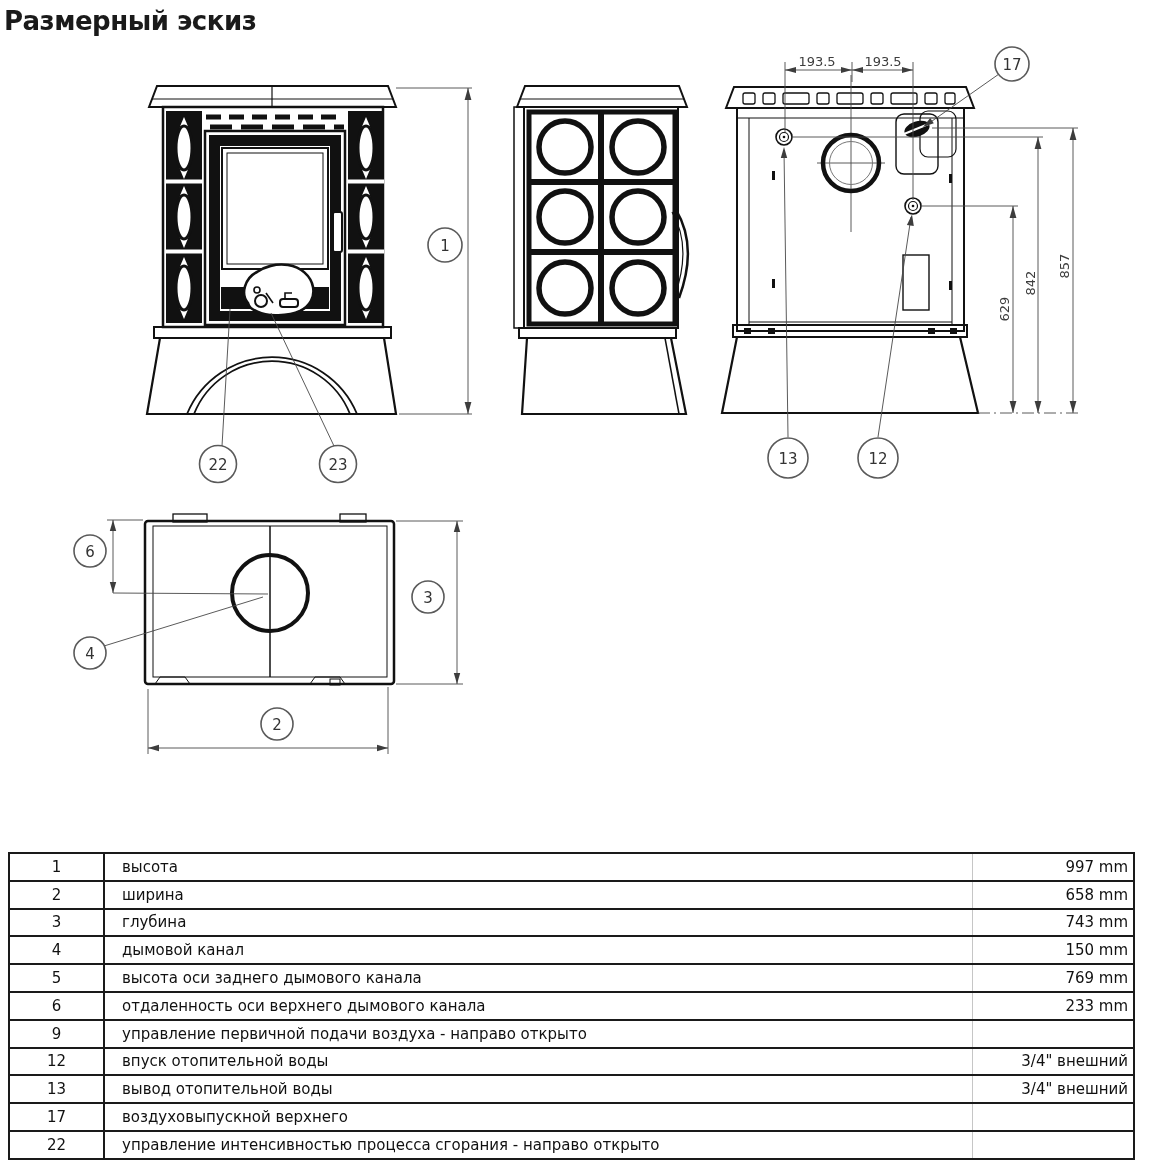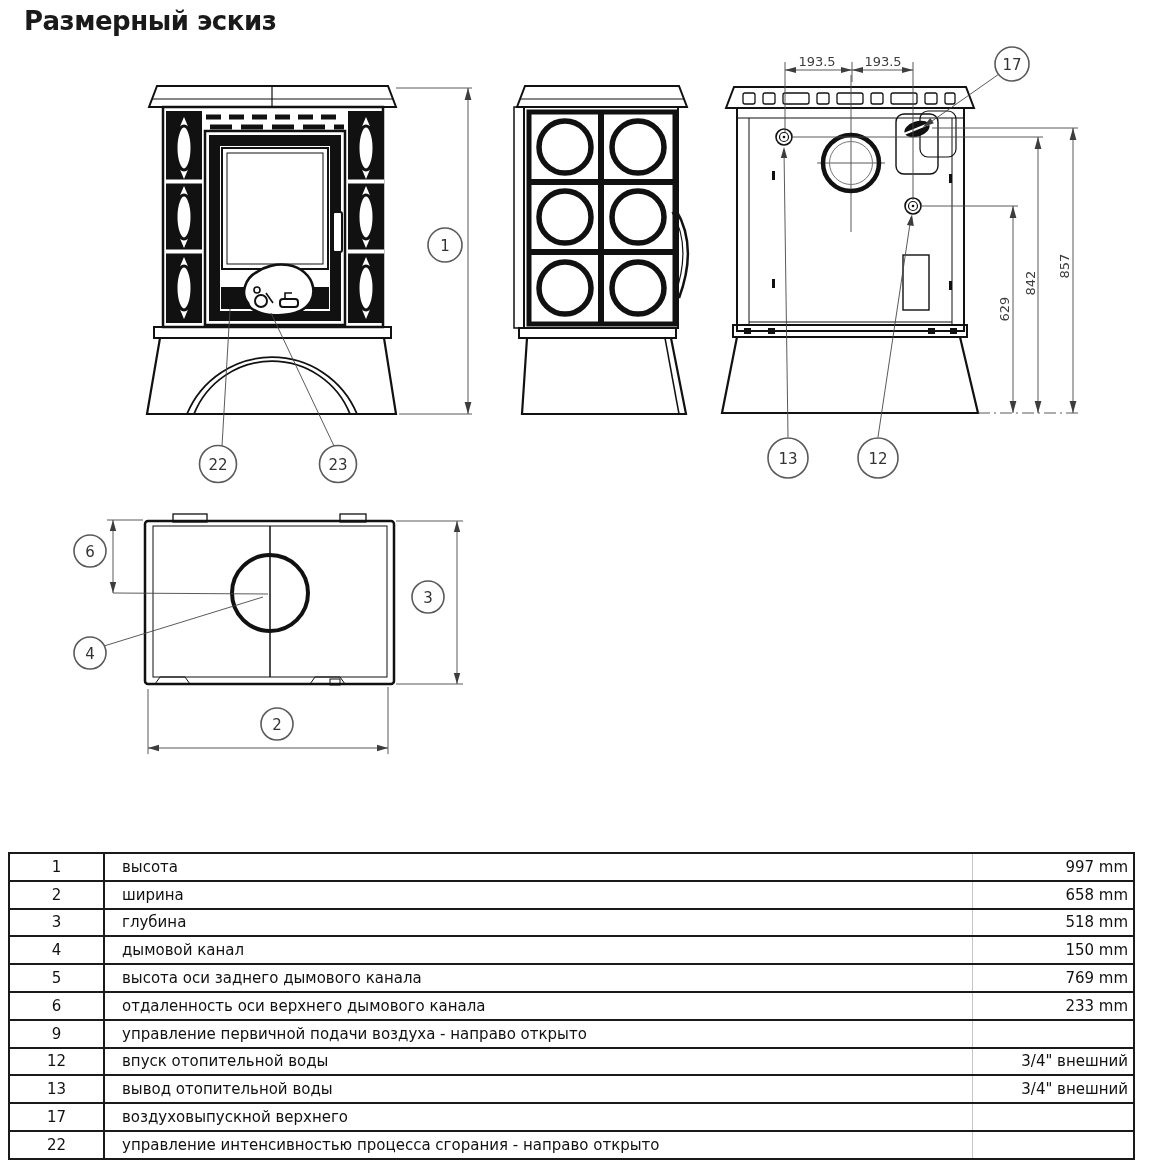--- a/index.html
+++ b/index.html
@@ -1,18 +1,18 @@
 <!DOCTYPE html>
 <html><head>
 <meta charset="utf-8">
 <style>
   html,body{margin:0;padding:0;background:#fff;}
   #page{position:relative;width:1149px;height:1175px;background:#fff;overflow:hidden;
         font-family:"DejaVu Sans","Liberation Sans",sans-serif;color:#111;}
-  .title{position:absolute;left:24px;margin:0;font-size:26px;font-weight:700;
+  .title{position:absolute;left:4px;margin:0;font-size:26px;font-weight:700;
          letter-spacing:-0.5px;color:#1a1a1a;white-space:nowrap;}
   #sketch-title{top:6px;}
   #info-title{top:810px;}
   #sketch-svg{position:absolute;left:0;top:0;}
   
   #info-table{position:absolute;left:8px;top:852px;width:1127px;border-collapse:collapse;
               table-layout:fixed;font-size:15px;color:#111;}
   #info-table td{border-top:2px solid #1a1a1a;border-bottom:2px solid #1a1a1a;
                  height:25.8px;padding:0 4px;vertical-align:middle;overflow:hidden;white-space:nowrap;}
   #info-table td.num{border-left:2px solid #1a1a1a;border-right:2px solid #1a1a1a;
@@ -328,21 +328,21 @@
         <td class="val">997 mm</td>
       </tr>
       <tr>
         <td class="num">2</td>
         <td class="desc">ширина</td>
         <td class="val">658 mm</td>
       </tr>
       <tr>
         <td class="num">3</td>
         <td class="desc">глубина</td>
-        <td class="val">518 mm</td>
+        <td class="val">743 mm</td>
       </tr>
       <tr>
         <td class="num">4</td>
         <td class="desc">дымовой канал</td>
         <td class="val">150 mm</td>
       </tr>
       <tr>
         <td class="num">5</td>
         <td class="desc">высота оси заднего дымового канала</td>
         <td class="val">769 mm</td>

